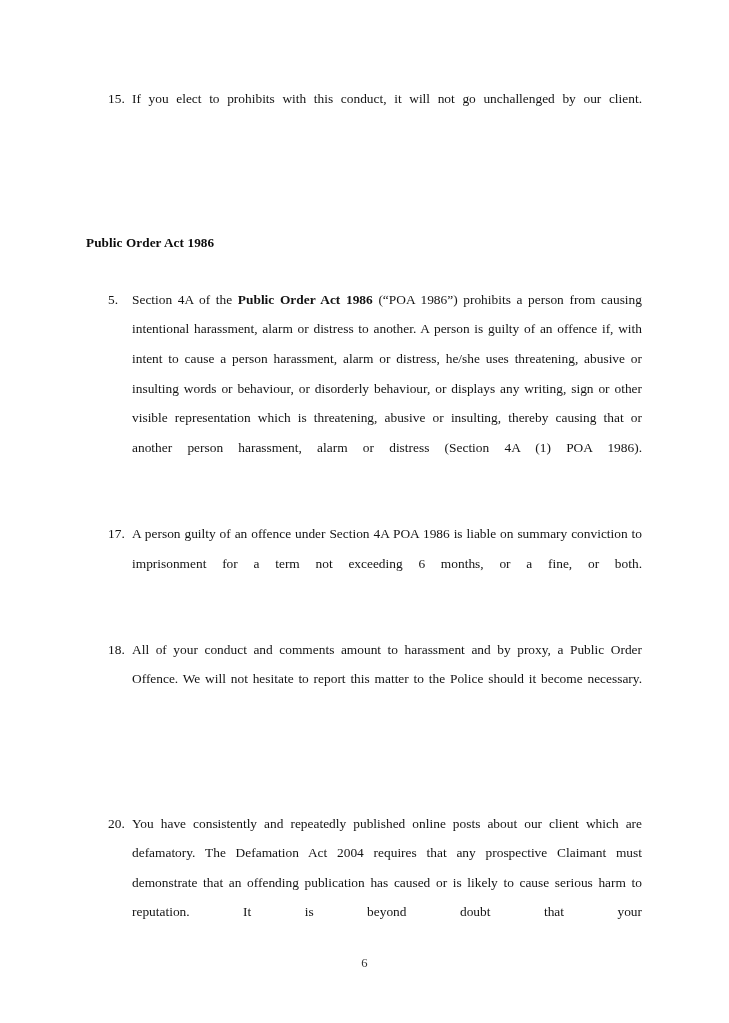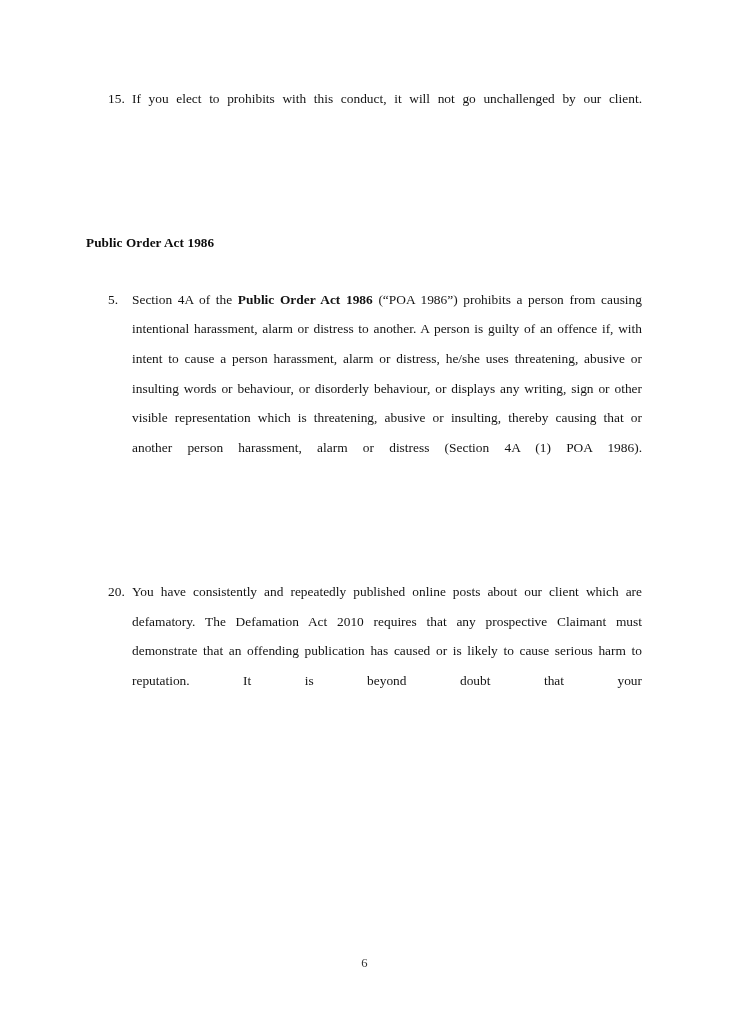--- a/index.html
+++ b/index.html
@@ -100,27 +100,35 @@
 
     <div class="sp-15-to-h1"></div>
 
     <div class="section-heading heading-gap-after">Public Order Act 1986</div>
 
     <div class="clause">
       <span class="num">5.</span>
       <span class="body"><span>Section 4A of the </span><b>Public Order Act 1986</b><span> (“POA 1986”) prohibits a person from causing intentional harassment, alarm or distress to another. A person is guilty of an offence if, with intent to cause a person harassment, alarm or distress, he/she uses threatening, abusive or insulting words or behaviour, or disorderly behaviour, or displays any writing, sign or other visible representation which is threatening, abusive or insulting, thereby causing that or another person harassment, alarm or distress (Section 4A (1) POA 1986).</span></span>
     </div>
 
+    <div class="clause">
+      <span class="num">17.</span>
+      <span class="body">A person guilty of an offence under Section 4A POA 1986 is liable on summary conviction to imprisonment for a term not exceeding 6 months, or a fine, or both.</span>
+    </div>
 
+    <div class="clause">
+      <span class="num">18.</span>
+      <span class="body">All of your conduct and comments amount to harassment and by proxy, a Public Order Offence. We will not hesitate to report this matter to the Police should it become necessary.</span>
+    </div>
 
     <div class="sp-15-to-h1"></div>
 
 
     <div class="clause">
       <span class="num">20.</span>
-      <span class="body">You have consistently and repeatedly published online posts about our client which are defamatory. The Defamation Act 2010 requires that any prospective Claimant must demonstrate that an offending publication has caused or is likely to cause serious harm to reputation. It is beyond doubt that your</span>
+      <span class="body">You have consistently and repeatedly published online posts about our client which are defamatory. The Defamation Act 2004 requires that any prospective Claimant must demonstrate that an offending publication has caused or is likely to cause serious harm to reputation. It is beyond doubt that your</span>
     </div>
 
   </div>
 
   <div class="page-number">6</div>
 
 </div>
 
 </body></html>

